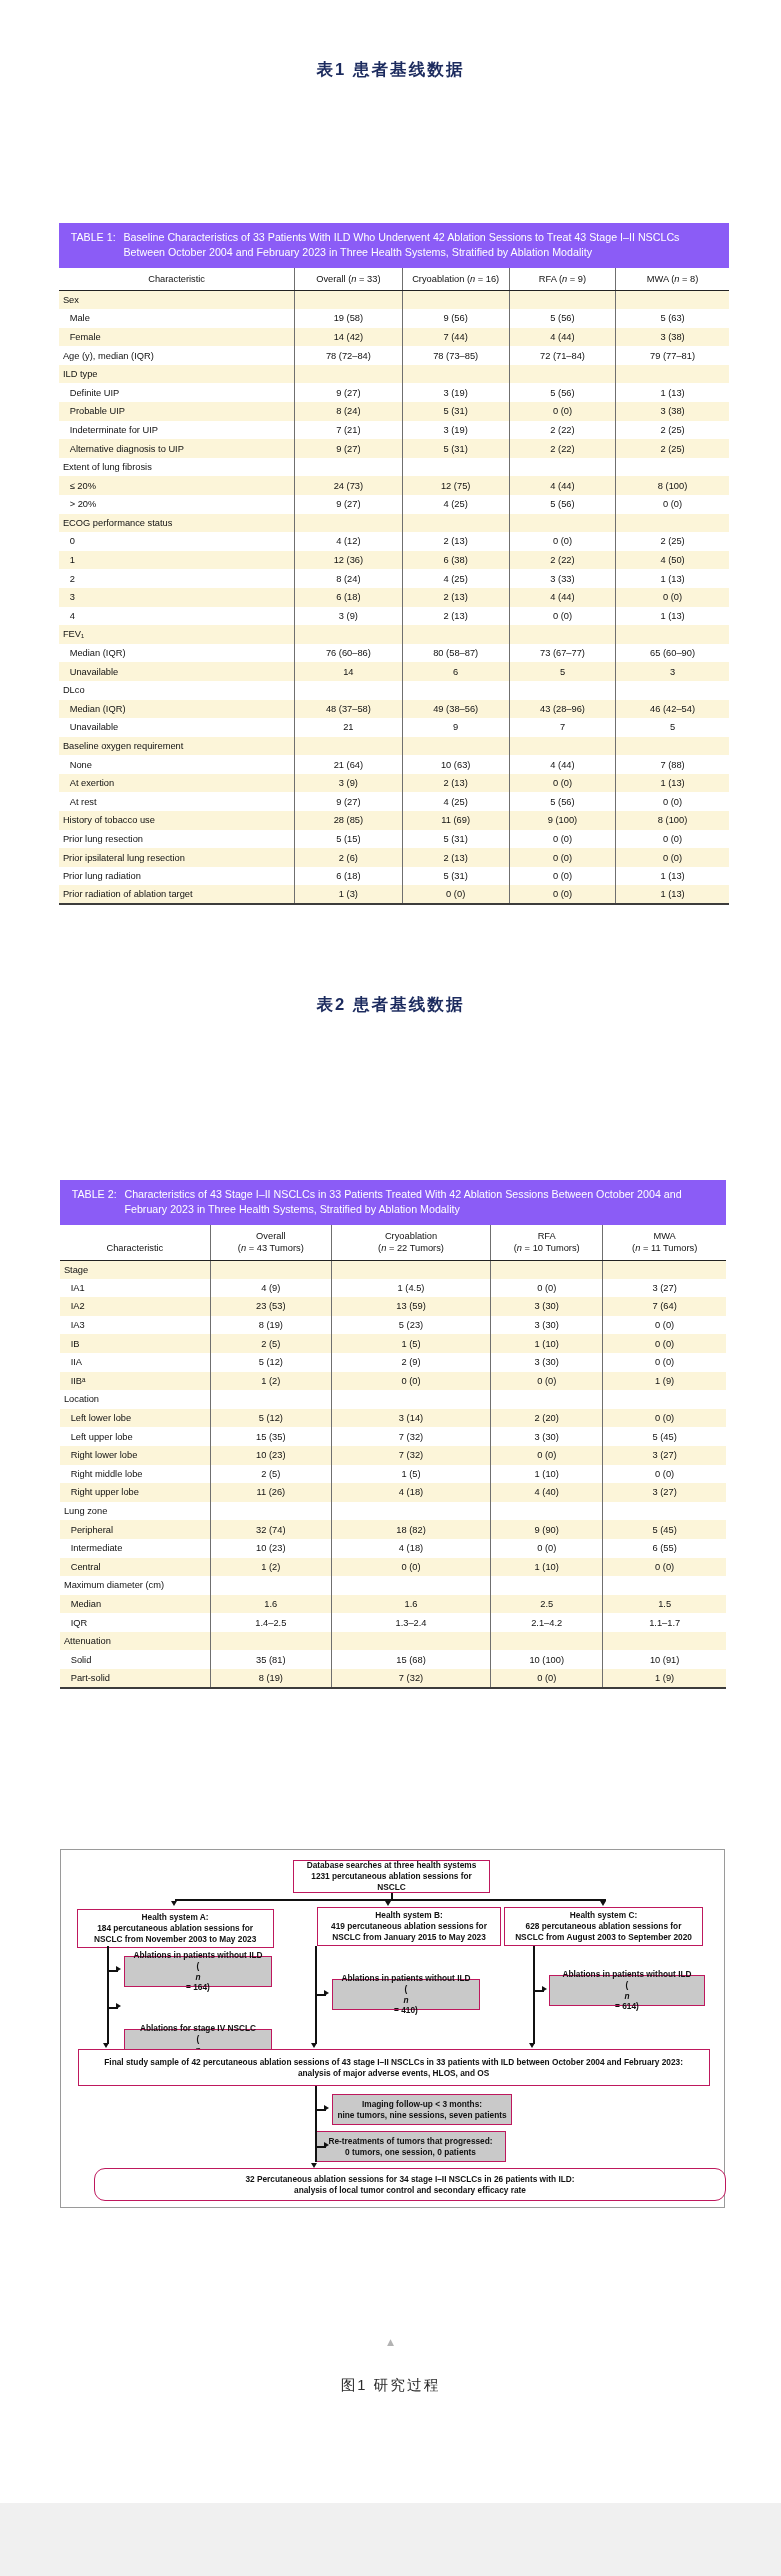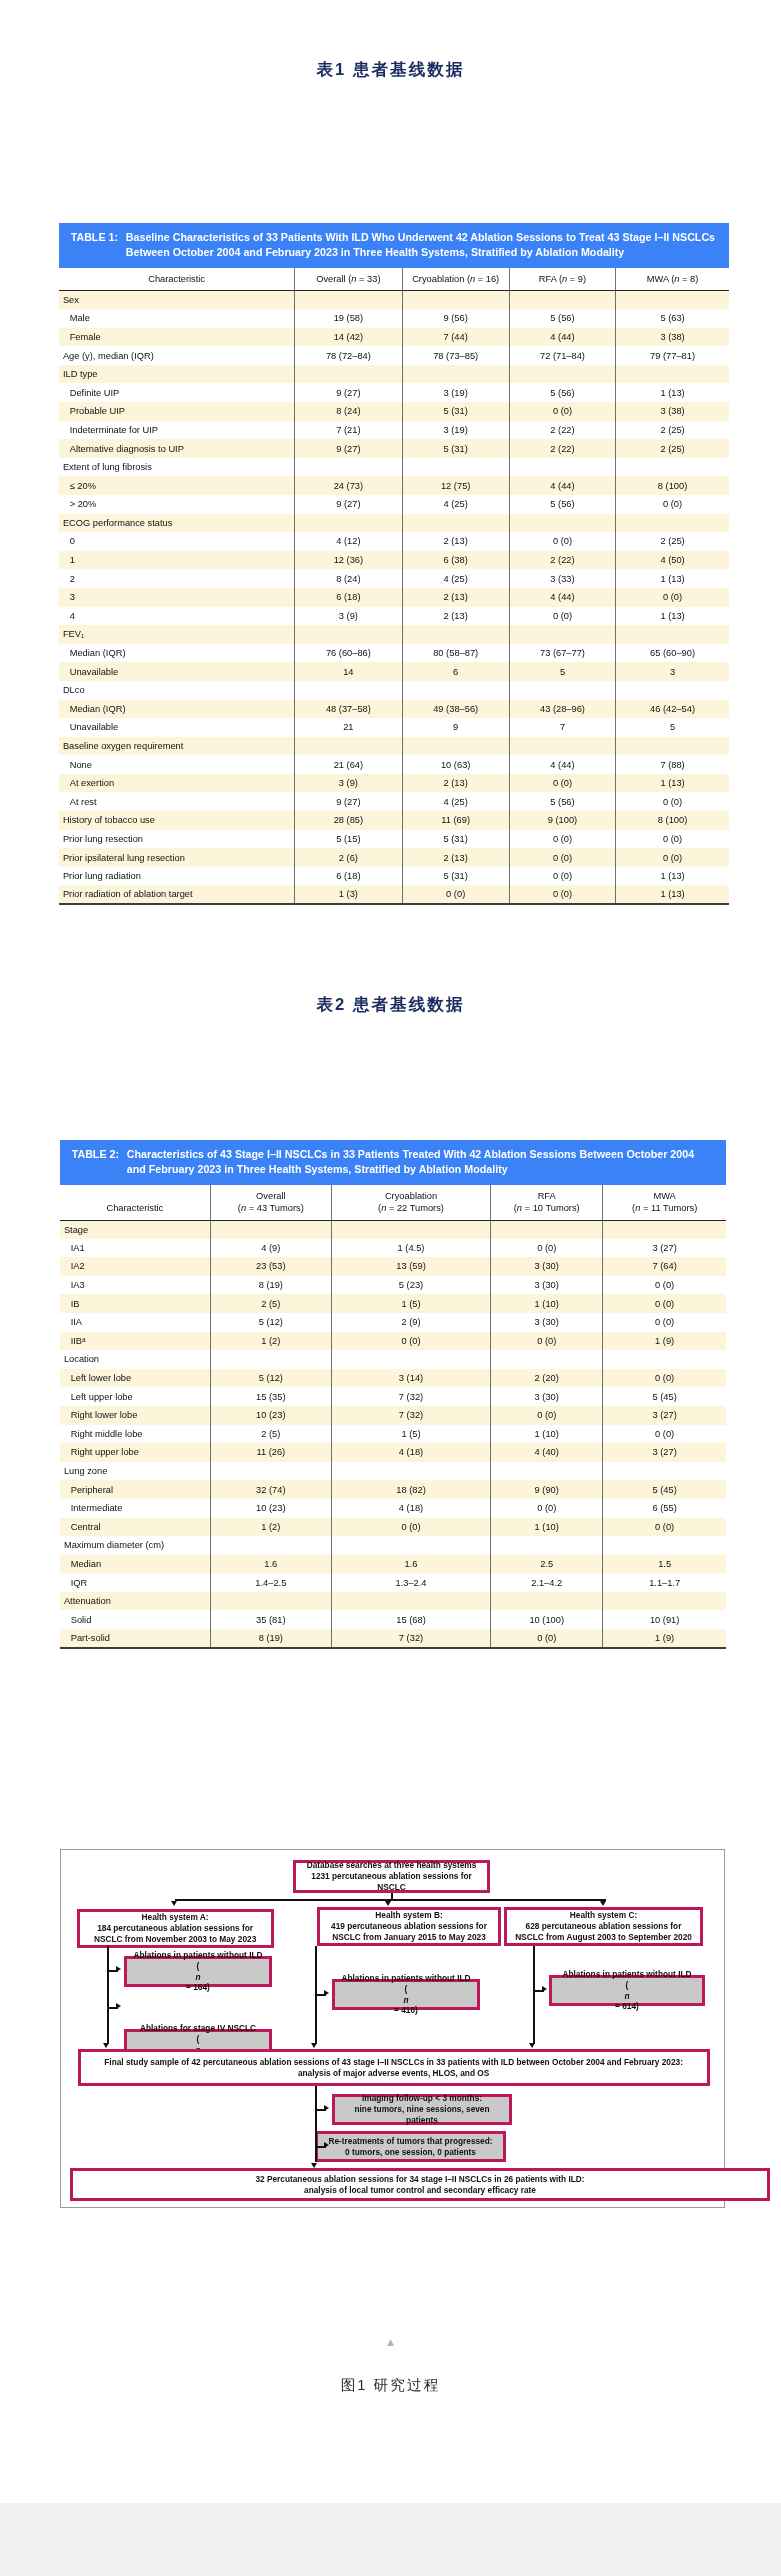--- a/index.html
+++ b/index.html
@@ -6,36 +6,36 @@
   html,body{background:#fff}
   body{font-family:"Liberation Sans",sans-serif;color:#111}
   .page{position:relative;width:781px;height:2576px;background:#fff;overflow:hidden;margin:0 auto}
 
   .sec-title{position:absolute;width:100%;text-align:center;font-size:16.6px;font-weight:bold;color:#1c2b5e;letter-spacing:2px}
   #title1{top:59px}
   #title2{top:994px}
 
   .tbl{position:absolute}
   #table1{left:59px;top:223px;width:670px}
-  #table2{left:60px;top:1140px;width:666px}
-
-  .tbl-head{background:#3b82f6;color:#fff;font-weight:bold;font-size:10.7px;line-height:1.45;padding:6.8px 11.7px 6.8px 11.7px;display:flex}
+  #table2{left:60px;top:1180px;width:666px}
+
+  .tbl-head{background:#8b5cf6;color:#fff;font-weight:normal;font-size:10.7px;line-height:1.45;padding:6.8px 11.7px 6.8px 11.7px;display:flex}
   .tbl-head-label{flex:0 0 auto;margin-right:7.8px;white-space:nowrap}
 
   .tbl table{width:100%;border-collapse:collapse;table-layout:fixed;border-bottom:2px solid #3c3c3c}
   .tbl th{font-size:9.3px;font-weight:normal;text-align:center;vertical-align:bottom;padding:4.9px 2.9px;border-bottom:1.5px solid #222;white-space:pre-line;line-height:1.35;color:#111}
   .tbl td{font-size:9.3px;height:18.6px;vertical-align:middle;padding:0 3.9px;color:#111}
   .tbl td.lab{text-align:left;padding-left:3.9px}
   .tbl td.lab.ind{padding-left:10.7px}
   .tbl td.val{text-align:center}
   .tbl .sep{border-left:1px solid #6f6f6f}
   .tbl tr.y{background:#fcf5d9}
 
   #flowchart{position:absolute;left:60px;top:1849px;width:665px;height:359px;border:1px solid #9a9a9a;background:#fff}
-  .fbox{position:absolute;border:3px solid #be185d;display:flex;flex-direction:column;justify-content:center;text-align:center;font-size:8.3px;font-weight:bold;line-height:1.3;padding:2px 3.9px;color:#111}
+  .fbox{position:absolute;border:1px solid #be185d;display:flex;flex-direction:column;justify-content:center;text-align:center;font-size:8.3px;font-weight:bold;line-height:1.3;padding:2px 3.9px;color:#111}
   .fbox.white{background:#fff}
   .fbox.gray{background:#c9c9c9}
   .fl{position:absolute;background:#111}
   .ah{position:absolute;width:0;height:0}
   .ah.down{border-left:3.9px solid transparent;border-right:3.9px solid transparent;border-top:5.9px solid #111}
   .ah.right{border-top:3.9px solid transparent;border-bottom:3.9px solid transparent;border-left:5.9px solid #111}
 
   .top-btn{position:absolute;top:2335px;left:0;width:100%;text-align:center;font-size:11.7px;color:#b3b3b3;cursor:pointer;border:none;background:transparent}
   .fig-caption{position:absolute;top:2376px;width:100%;text-align:center;font-size:14.7px;font-weight:normal;color:#2b2b2b;letter-spacing:2px}
   .footer{position:absolute;top:2503px;left:0;width:100%;height:73px;background:#f0f0f0}
@@ -497,21 +497,21 @@
       <div class="fbox white" style="left: 15.6px; top: 59px; width: 197px; height: 39px;">Health system A:<br>184 percutaneous ablation sessions for<br>NSCLC from November 2003 to May 2023</div>
       <div class="fbox white" style="left: 236px; top: 57px; width: 184px; height: 39px; margin-left: 20px;">Health system B:<br>419 percutaneous ablation sessions for<br>NSCLC from January 2015 to May 2023</div>
       <div class="fbox white" style="left: 443px; top: 57px; width: 199px; height: 39px;">Health system C:<br>628 percutaneous ablation sessions for<br>NSCLC from August 2003 to September 2020</div>
       <div class="fbox gray" style="left: 63px; top: 106px; width: 148px; height: 31px;">Ablations in patients without ILD<br>(<i>n</i> = 164)</div>
       <div class="fbox gray" style="left: 63px; top: 143px; width: 148px; height: 31px; margin-top: 36px;">Ablations for stage IV NSCLC<br>(<i>n</i> = 1)</div>
       <div class="fbox gray" style="left: 271px; top: 129px; width: 148px; height: 31px;">Ablations in patients without ILD<br>(<i>n</i> = 410)</div>
       <div class="fbox gray" style="left: 488px; top: 125px; width: 156px; height: 31px;">Ablations in patients without ILD<br>(<i>n</i> = 614)</div>
       <div class="fbox white" style="left: 16.6px; top: 199px; width: 632px; height: 37px;">Final study sample of 42 percutaneous ablation sessions of 43 stage I–II NSCLCs in 33 patients with ILD between October 2004 and February 2023:<br>analysis of major adverse events, HLOS, and OS</div>
       <div class="fbox gray" style="left: 271px; top: 244px; width: 180px; height: 31px;">Imaging follow-up &lt; 3 months:<br>nine tumors, nine sessions, seven patients</div>
       <div class="fbox gray" style="left: 254px; top: 281px; width: 191px; height: 31px;">Re-treatments of tumors that progressed:<br>0 tumors, one session, 0 patients</div>
-      <div class="fbox white" style="left: 9px; top: 318px; width: 700px; height: 33px;">32 Percutaneous ablation sessions for 34 stage I–II NSCLCs in 26 patients with ILD:<br>analysis of local tumor control and secondary efficacy rate</div>
+      <div class="fbox white" style="left: 33px; top: 318px; width: 632px; height: 33px; border-radius: 11px;">32 Percutaneous ablation sessions for 34 stage I–II NSCLCs in 26 patients with ILD:<br>analysis of local tumor control and secondary efficacy rate</div>
       <div class="fl" style="left: 330px; top: 43px; width: 2px; height: 5.9px;"></div>
       <div class="fl" style="left: 114px; top: 49px; width: 431px; height: 2px;"></div>
       <div class="fl" style="left: 46px; top: 96px; width: 2px; height: 98px;"></div>
       <div class="fl" style="left: 254px; top: 96px; width: 2px; height: 98px;"></div>
       <div class="fl" style="left: 472px; top: 96px; width: 2px; height: 98px;"></div>
       <div class="fl" style="left: 47px; top: 120px; width: 9.8px; height: 2px;"></div>
       <div class="fl" style="left: 47px; top: 157px; width: 9.8px; height: 2px;"></div>
       <div class="fl" style="left: 255px; top: 144px; width: 9.8px; height: 2px;"></div>
       <div class="fl" style="left: 473px; top: 140px; width: 9.8px; height: 2px;"></div>
       <div class="fl" style="left: 254px; top: 236px; width: 2px; height: 76px;"></div>

